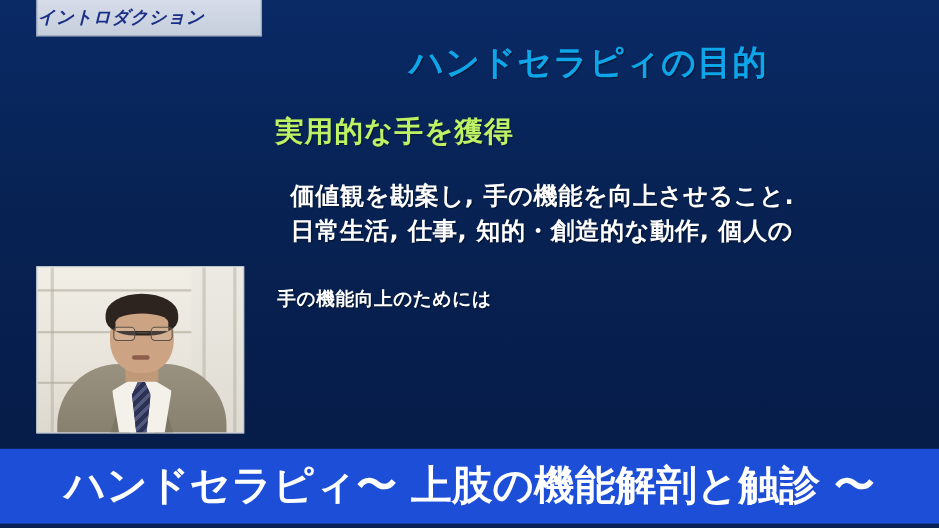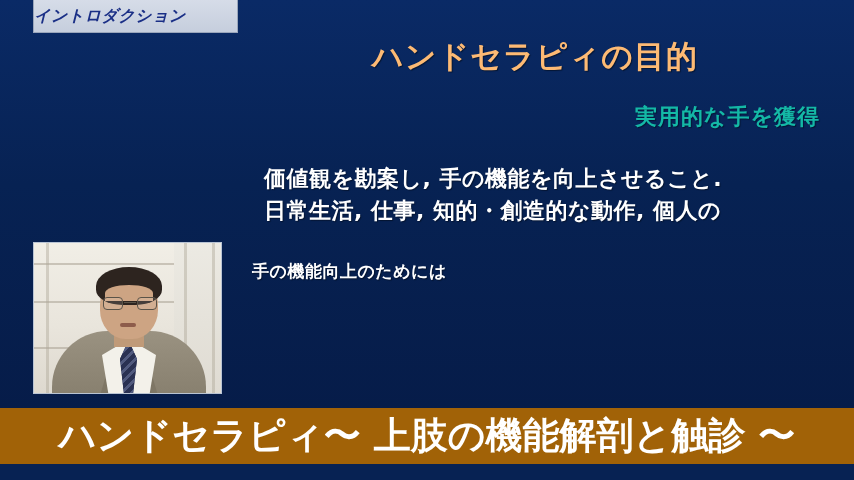--- a/index.html
+++ b/index.html
@@ -52,35 +52,35 @@
   }
   
   .slide-title {
     position: absolute;
     left: 250px;
     top: 36px;
     width: 570px;
     text-align: center;
     font-size: 31px;
     font-weight: bold;
-    color: #fdba74;
+    color: #0ea5e9;
     letter-spacing: 1px;
     text-shadow: 1px 1px 1px rgba(0,0,0,0.45);
     white-space: nowrap;
   }
   
   .slide-subtitle {
     position: absolute;
     left: 250px;
     top: 102px;
     width: 570px;
-    text-align: right;
-    font-size: 22px;
-    font-weight: bold;
-    color: #14b8a6;
+    text-align: left;
+    font-size: 26px;
+    font-weight: bold;
+    color: #bef264;
     letter-spacing: 1px;
     text-shadow: 1px 1px 1px rgba(0,0,0,0.4);
     white-space: nowrap;
   }
   
   .body-block {
     position: absolute;
     left: 264px;
     top: 163px;
     width: 545px;
@@ -273,22 +273,22 @@
     height: 4px;
     background: #8d5c4b;
     border-radius: 3px;
   }
   
   .bottom-banner {
     position: absolute;
     left: 0;
     top: 408px;
     width: 854px;
-    height: 56px;
-    background: #a16207;
+    height: 68px;
+    background: #1d4ed8;
     display: flex;
     align-items: center;
     justify-content: center;
   }
   .bottom-banner-text {
     font-size: 37px;
     font-weight: bold;
     color: #ffffff;
     letter-spacing: 0px;
     white-space: nowrap;

